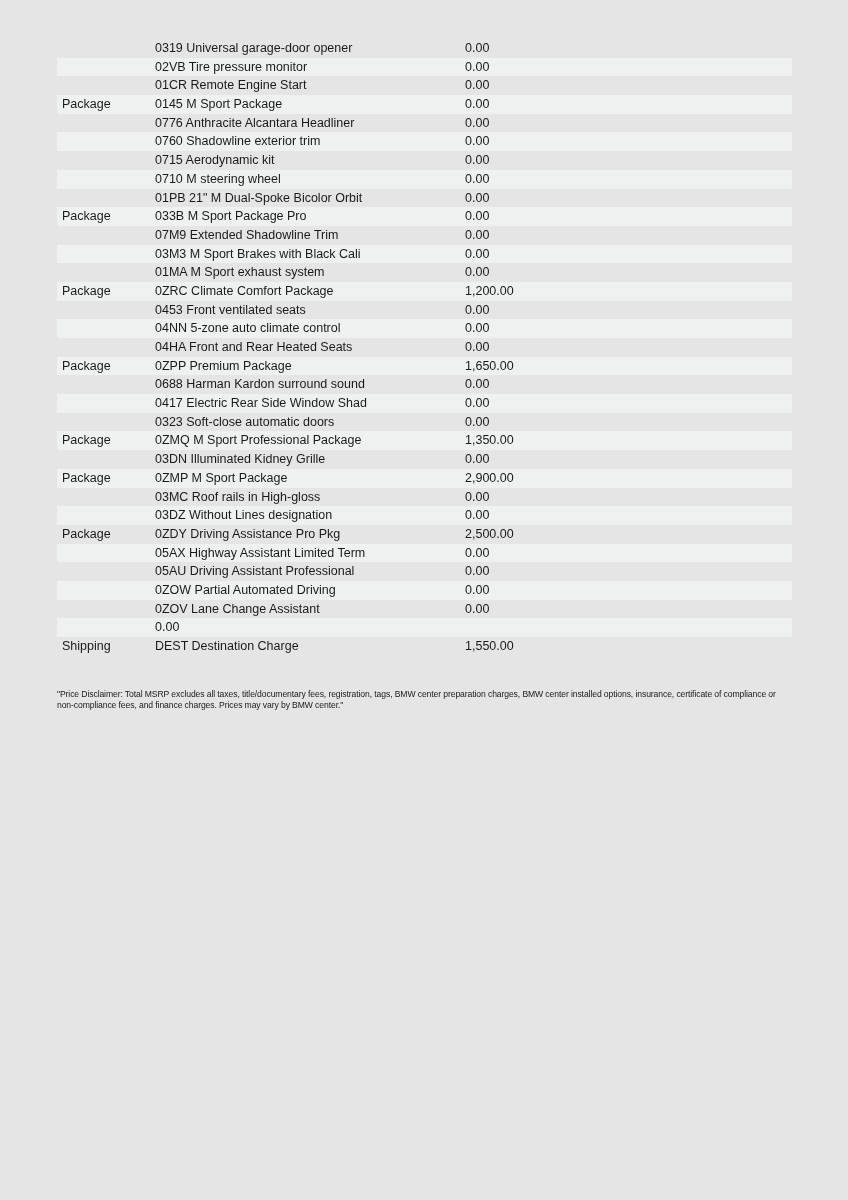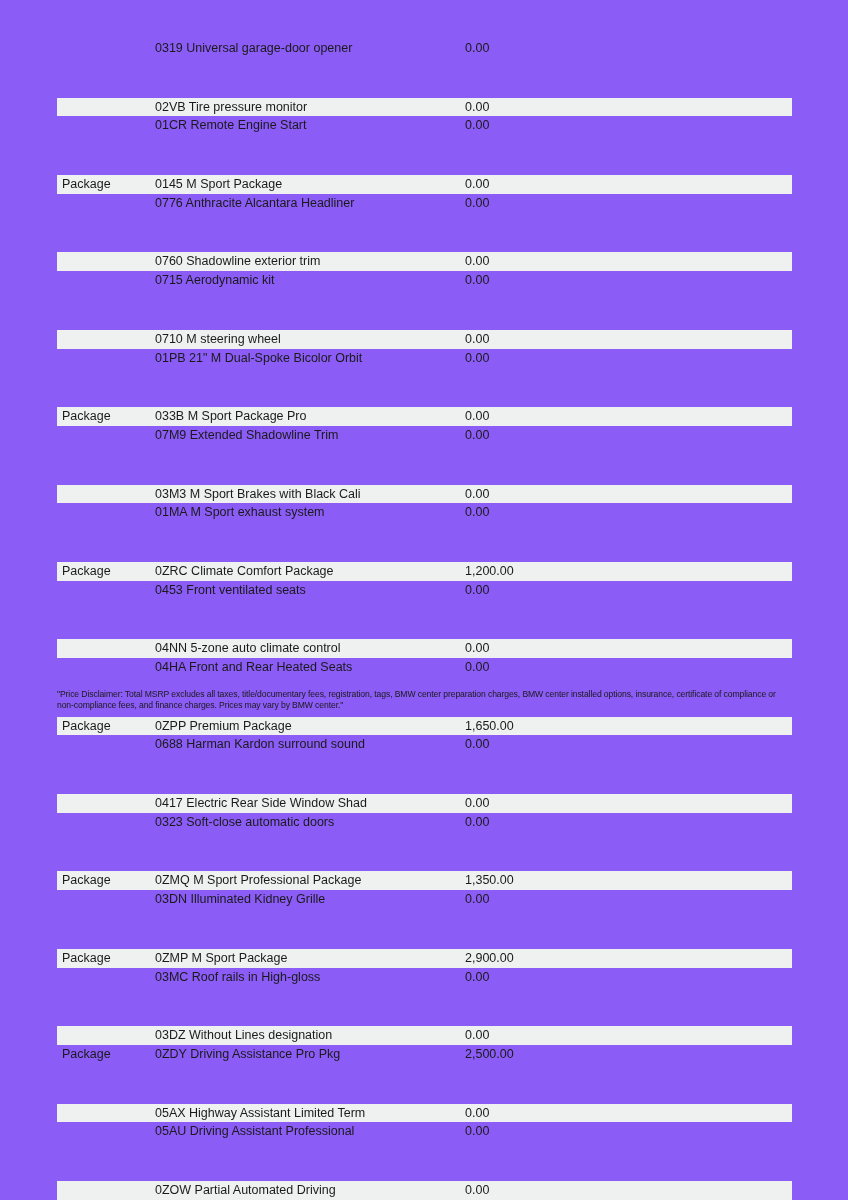--- a/index.html
+++ b/index.html
@@ -10,39 +10,38 @@
   body {
     width: 848px;
     height: 1200px;
     font-family: "Liberation Sans", sans-serif;
     color: #1a1a1a;
   }
   .page {
     position: relative;
     width: 848px;
     height: 1200px;
-    background: #8b5cf6;
+    background: #e5e5e5;
     overflow: hidden;
   }
   .options-table {
     position: absolute;
     left: 57px;
     top: 39px;
     width: 735px;
   }
   .row {
     display: flex;
     align-items: center;
     height: 18.7px;
     font-size: 12.5px;
     line-height: 18.7px;
   }
   .row.alt {
     background: #eff1f1;
-    margin-top: 40px;
   }
   .cell {
     white-space: nowrap;
     overflow: hidden;
   }
   .cell.group {
     width: 98px;
     padding-left: 5px;
     box-sizing: border-box;
     flex: none;
@@ -260,18 +259,19 @@
     <div class="cell price">0.00</div>
     <div class="spacer"></div>
   </div>
       <div class="row alt">
     <div class="cell group"></div>
     <div class="cell price">0.00</div>
     <div class="spacer"></div>
   </div>
       <div class="row">
     <div class="cell group">Shipping</div>
+    <div class="cell item">DEST Destination Charge</div>
     <div class="cell price">1,550.00</div>
     <div class="spacer"></div>
   </div>
     </div>
   <div class="disclaimer">"Price Disclaimer: Total MSRP excludes all taxes, title/documentary fees, registration, tags, BMW center preparation charges, BMW center installed options, insurance, certificate of compliance or non-compliance fees, and finance charges. Prices may vary by BMW center."</div>
 </div>
 
 </body></html>

